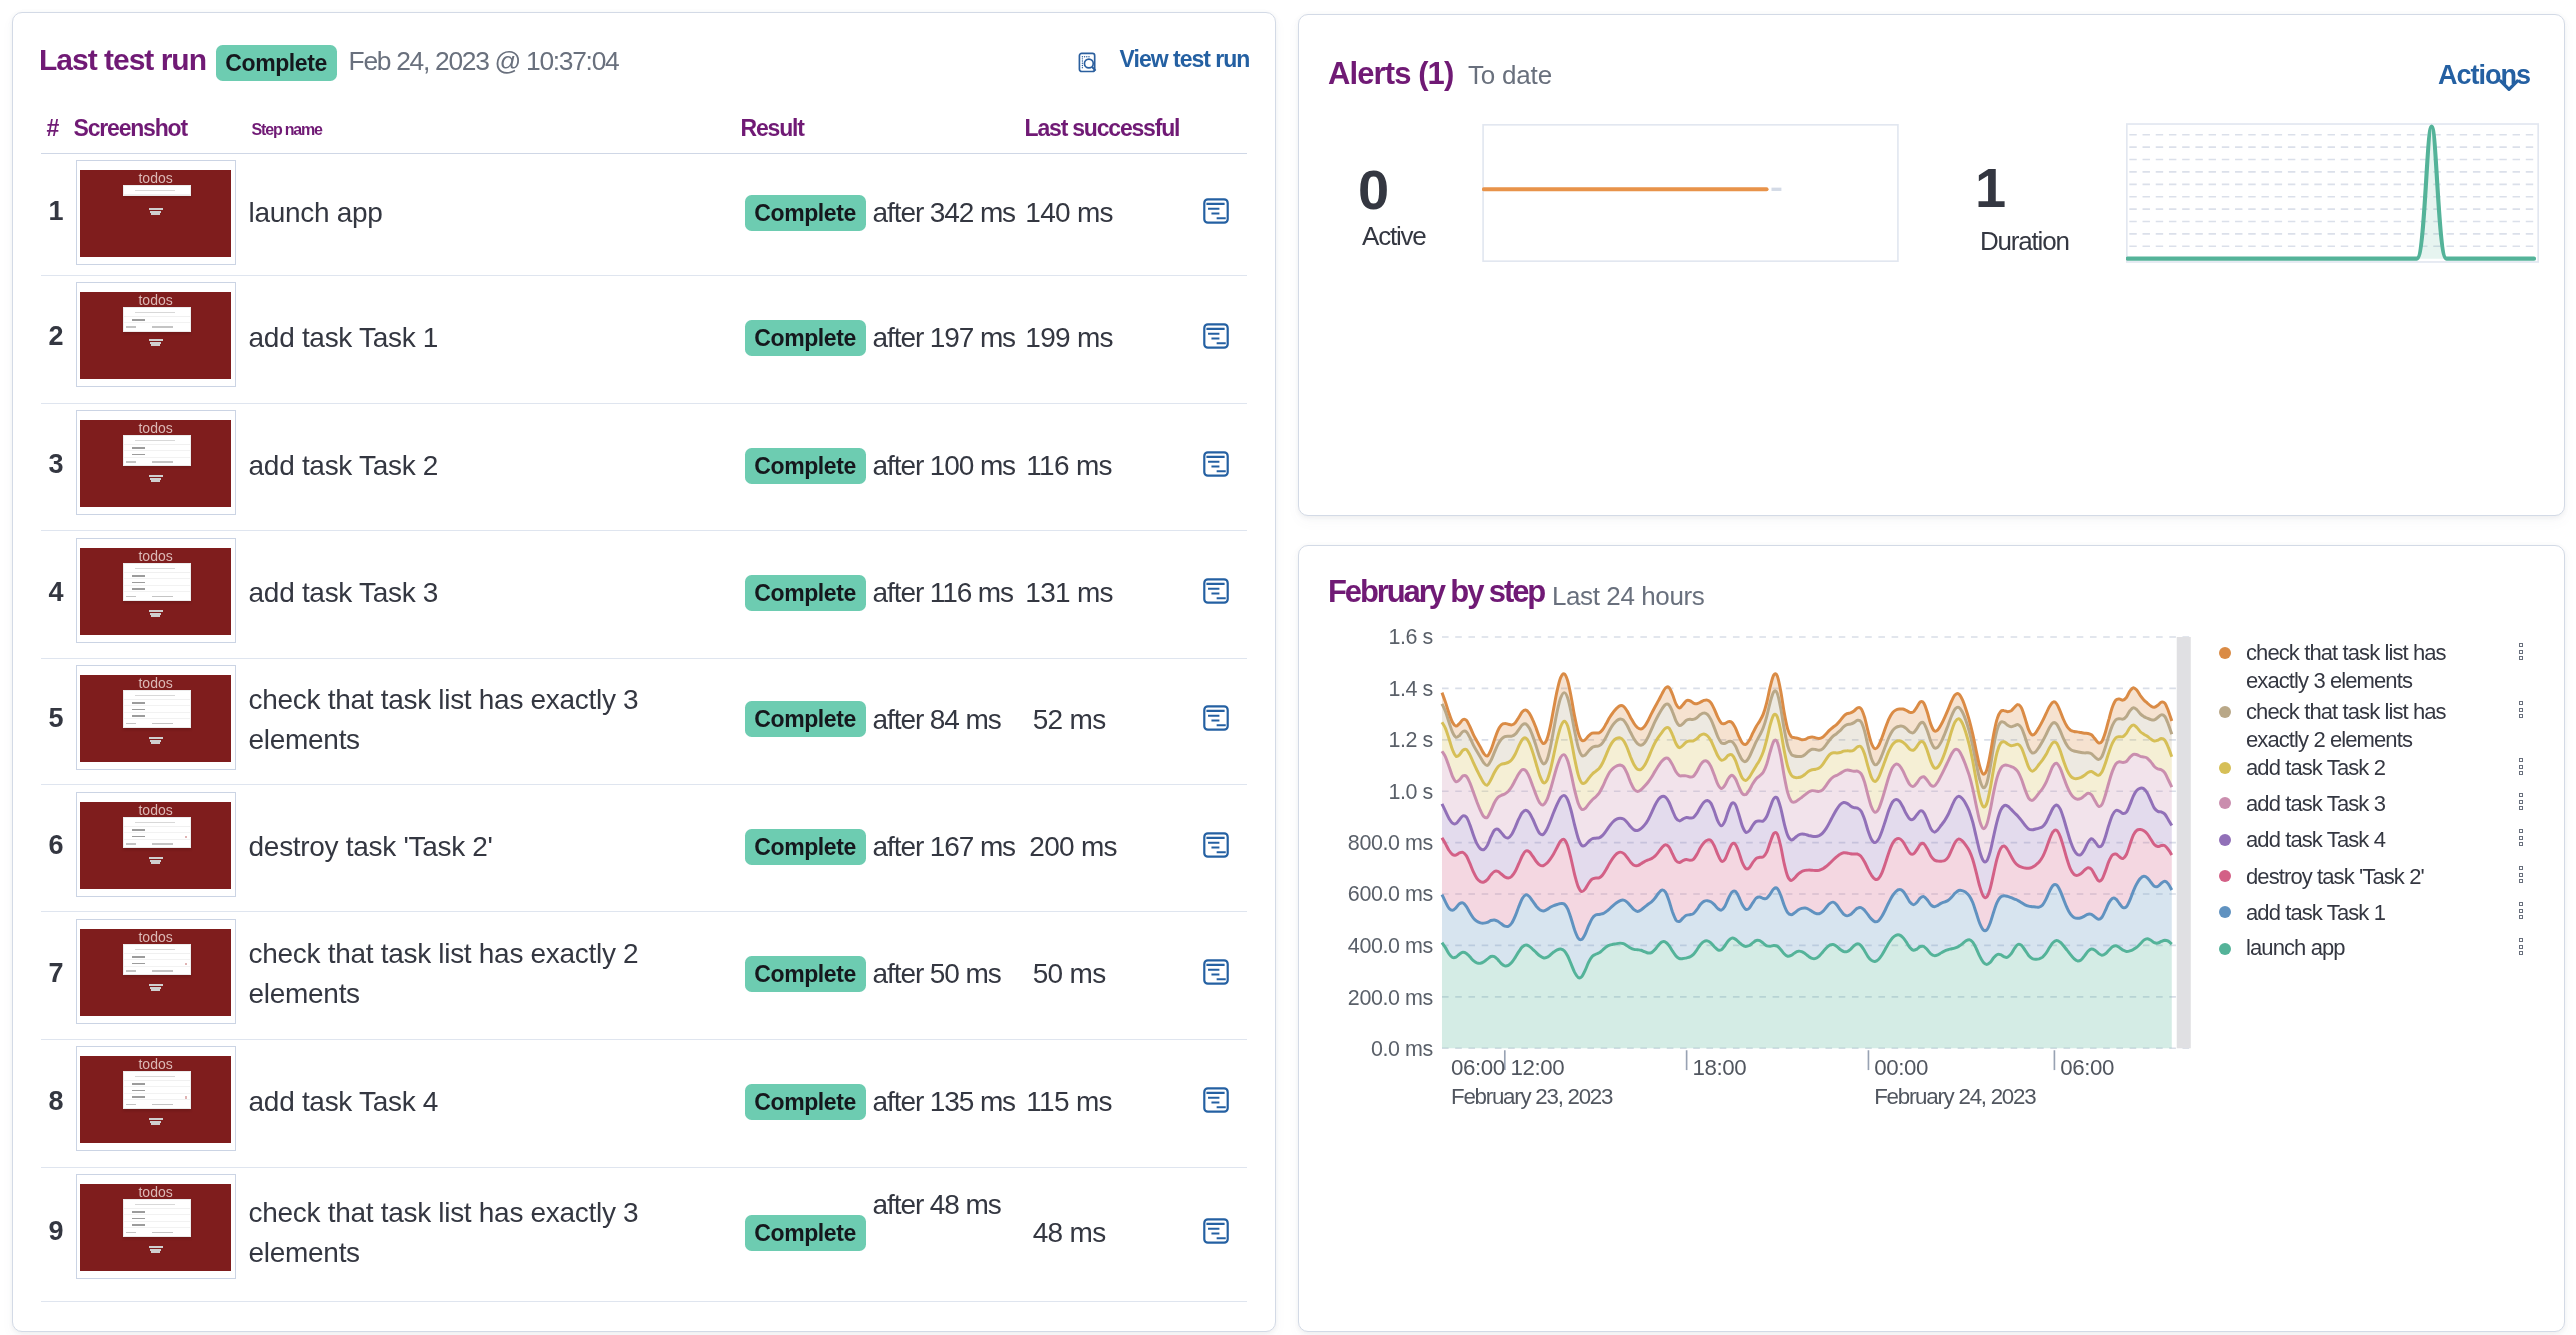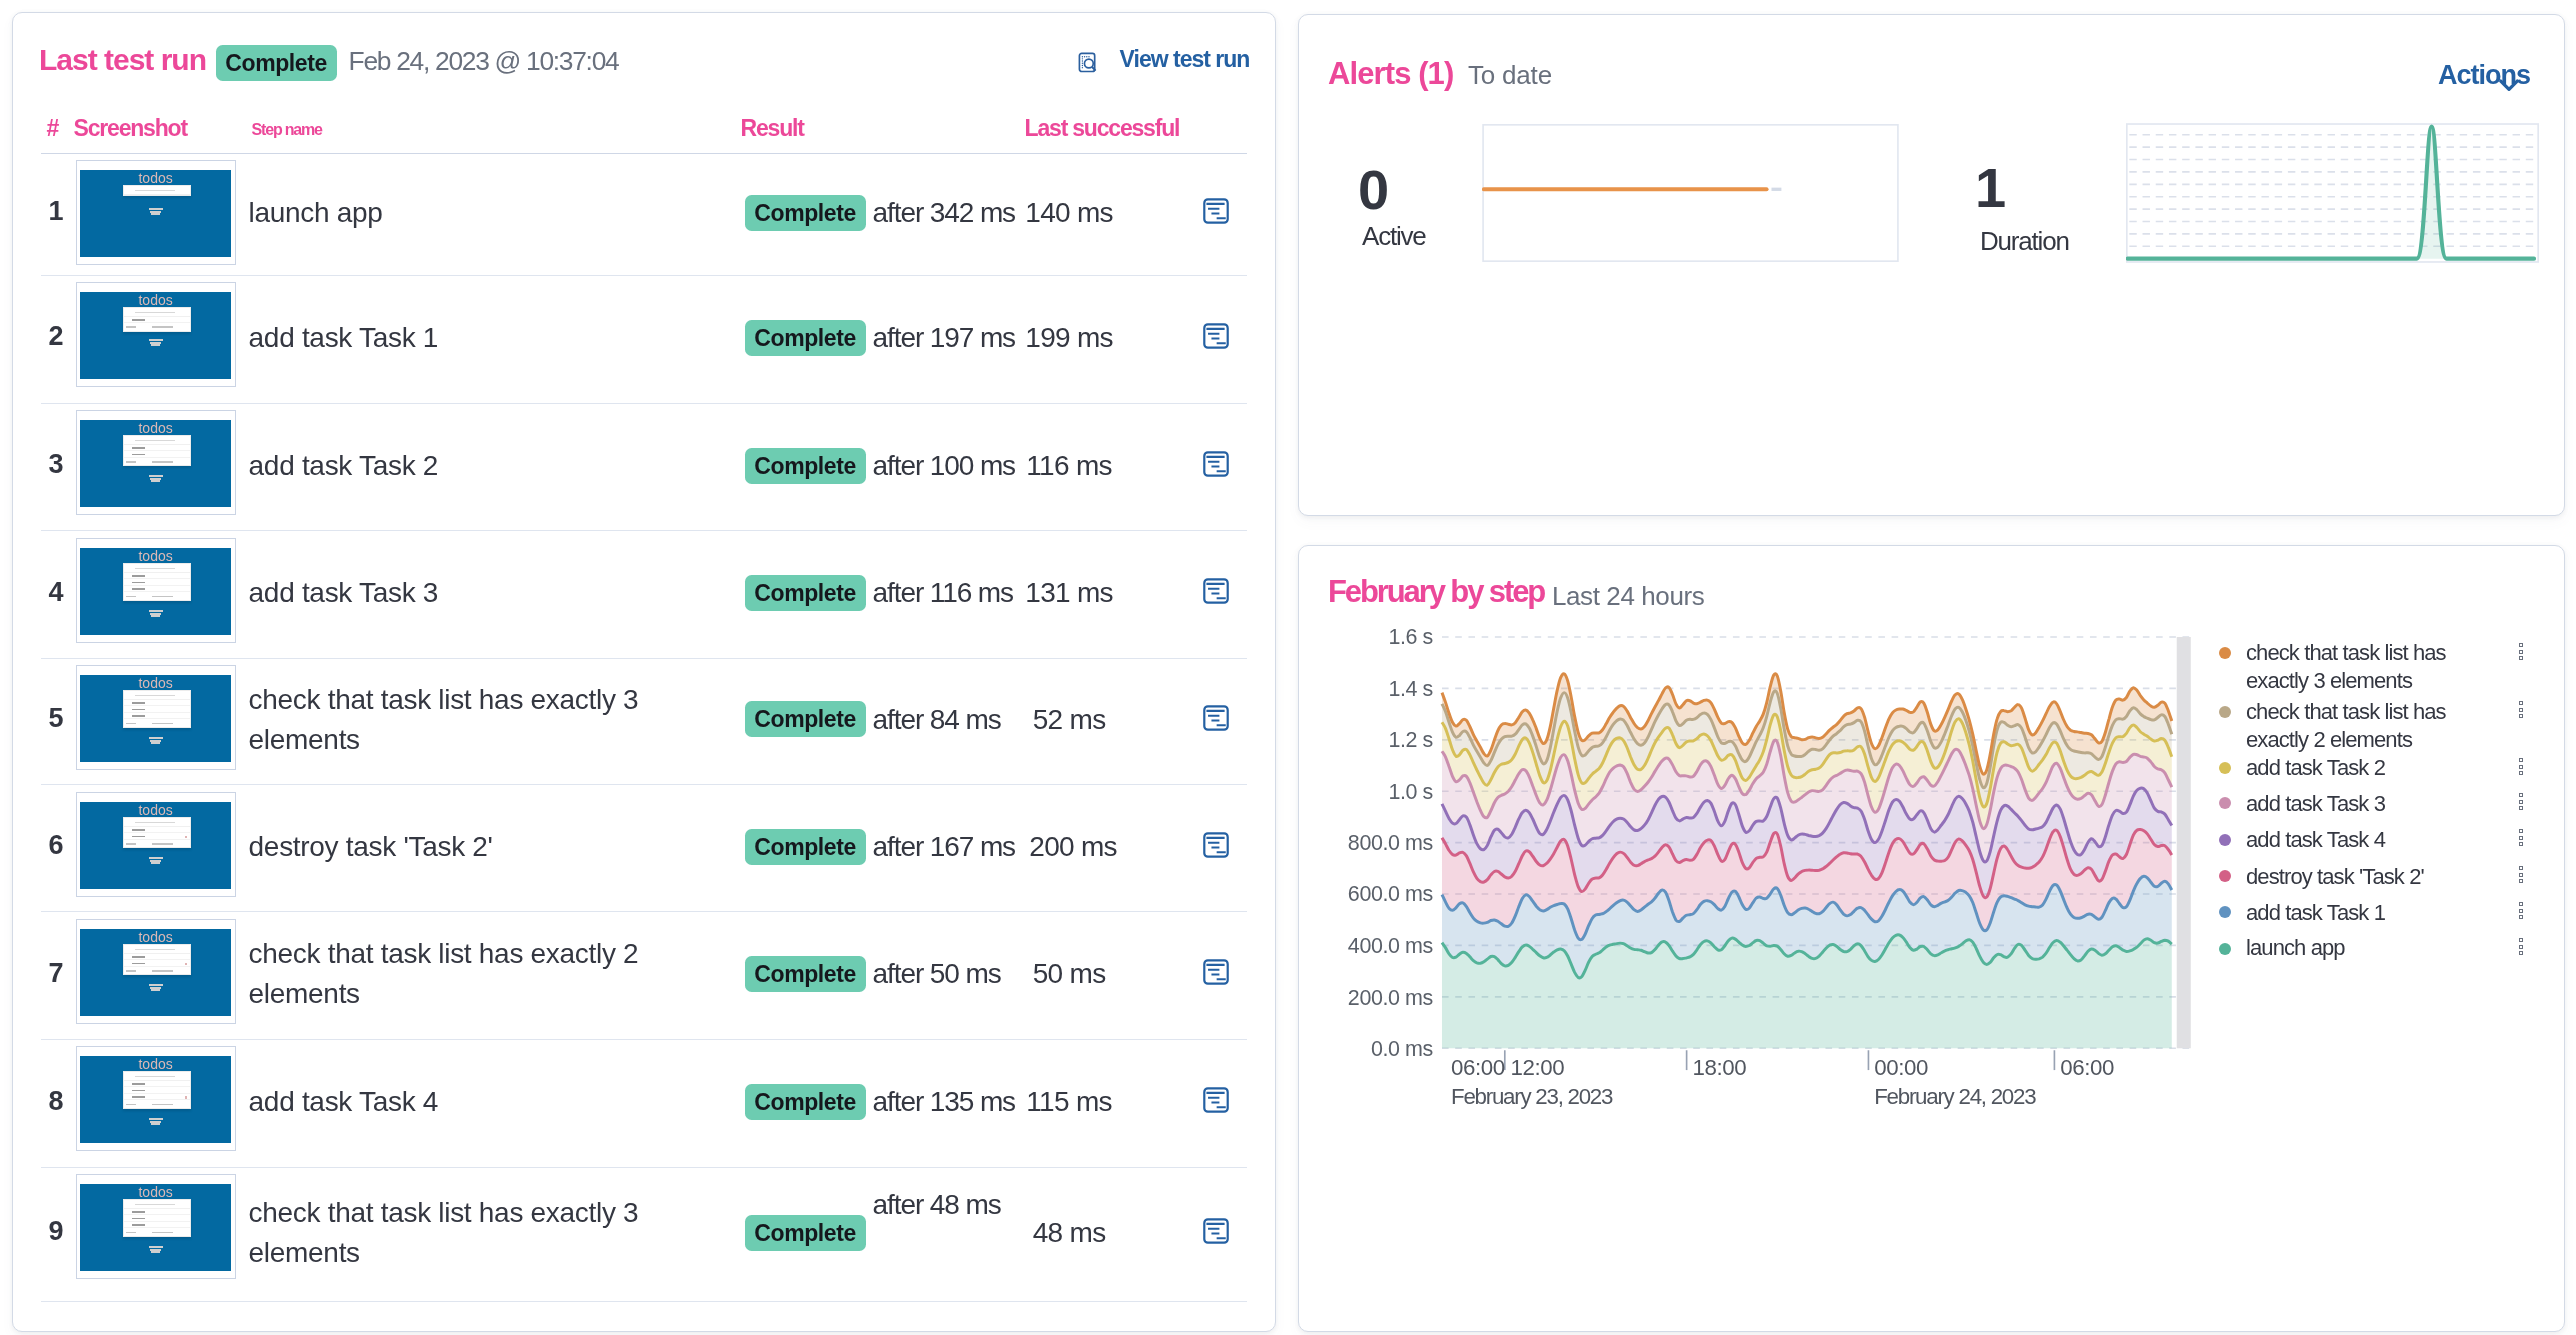--- a/index.html
+++ b/index.html
@@ -1,27 +1,27 @@
 <!DOCTYPE html>
 <html style="font-size:13.2px"><head>
 <meta charset="utf-8">
 <style>
 * { margin:0; padding:0; box-sizing:border-box; }
 html,body { width:2576px; height:1336px; background:#fff; font-family:"Liberation Sans", sans-serif; color:#343741; overflow:hidden; }
 .panel { position:absolute; background:#fff; border:1.7px solid #d3dae6; border-radius:10px;
   box-shadow:0 1.7px 4.1px rgba(90,104,120,.08), 0 5.8px 13.2px rgba(90,104,120,.04); }
 .abs { position:absolute; }
-.h-bold { font-weight:700; color:#ec4899; letter-spacing:-1.2px; }
+.h-bold { font-weight:700; color:#701a75; letter-spacing:-1.2px; }
 .badge { display:inline-block; background:#6dccb1; color:#15181d; font-weight:700; font-size:23px; letter-spacing:-0.4px;
   line-height:36px; height:36px; width:121px; text-align:center; border-radius:6.6px; }
 .gray { color:#69707d; }
 .link { color:#2460a2; font-weight:700; letter-spacing:-0.8px; }
 
 .thumb { position:absolute; left:63px; width:160px; height:105px; border:1.7px solid #cbd4e4; background:#fff; }
-.thumb .img { position:absolute; left:3.3px; right:3.3px; top:9px; bottom:6.6px; background:#0369a1; overflow:hidden; }
+.thumb .img { position:absolute; left:3.3px; right:3.3px; top:9px; bottom:6.6px; background:#7f1d1d; overflow:hidden; }
 .thumb .todos { position:absolute; top:0.8px; left:0; right:0; text-align:center; color:#dcb9b6; font-size:14px; }
 .thumb .card { position:absolute; left:43px; width:68px; background:#fff; border:0.8px solid #ececec; box-shadow:0 1.7px 2.5px rgba(0,0,0,.12); }
 .thumb .inp { height:8.3px; border-bottom:0.8px solid #f0f0f0; position:relative; }
 .thumb .inp i { position:absolute; left:11.6px; top:3.3px; width:40px; height:1.7px; background:#d8d8d8; }
 .thumb .task { height:6.6px; border-bottom:0.8px solid #f2f2f2; position:relative; }
 .thumb .task i { position:absolute; left:8.3px; top:2.5px; width:13.2px; height:1.7px; background:#9c9c9c; }
 .thumb .task u { position:absolute; right:2.5px; top:2.5px; width:2.5px; height:2.5px; background:#e0b4b4; }
 .thumb .foot { height:7.4px; position:relative; }
 .thumb .foot i { position:absolute; left:2.5px; top:3.3px; width:10px; height:1.7px; background:#c4c4c4; }
 .thumb .foot u { position:absolute; left:28px; top:3.3px; width:21.5px; height:1.7px; background:#c4c4c4; }

